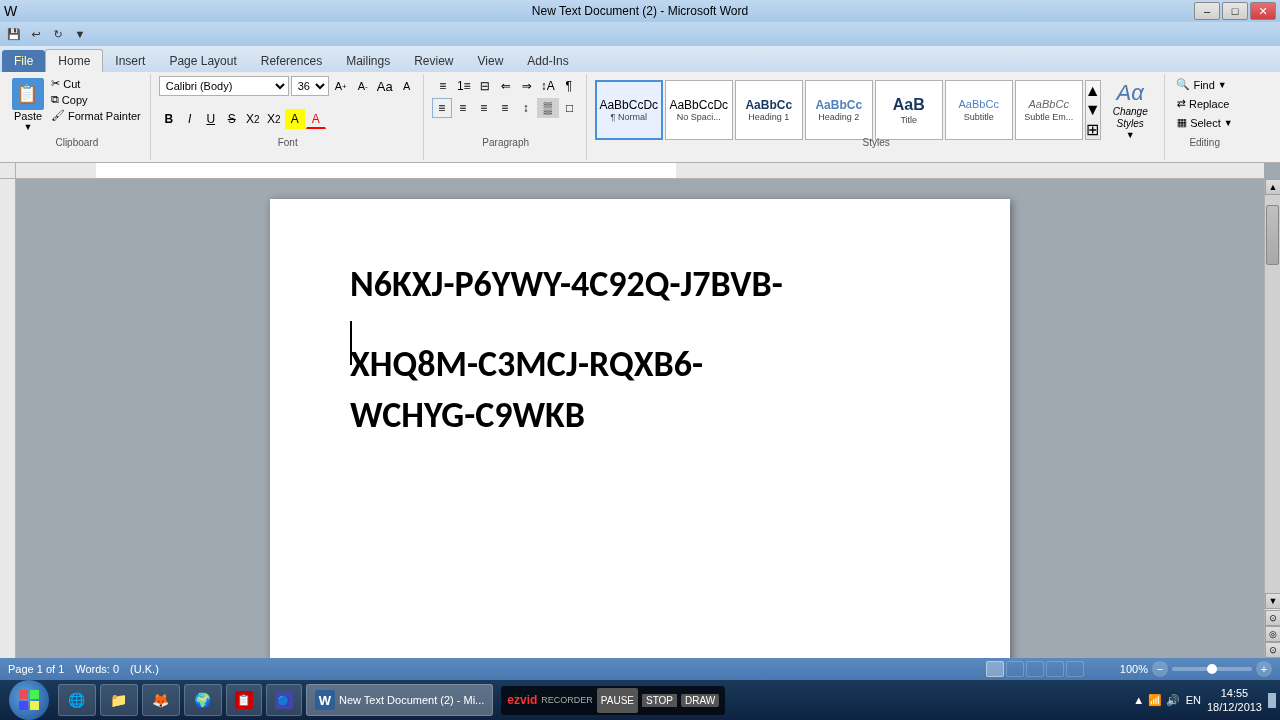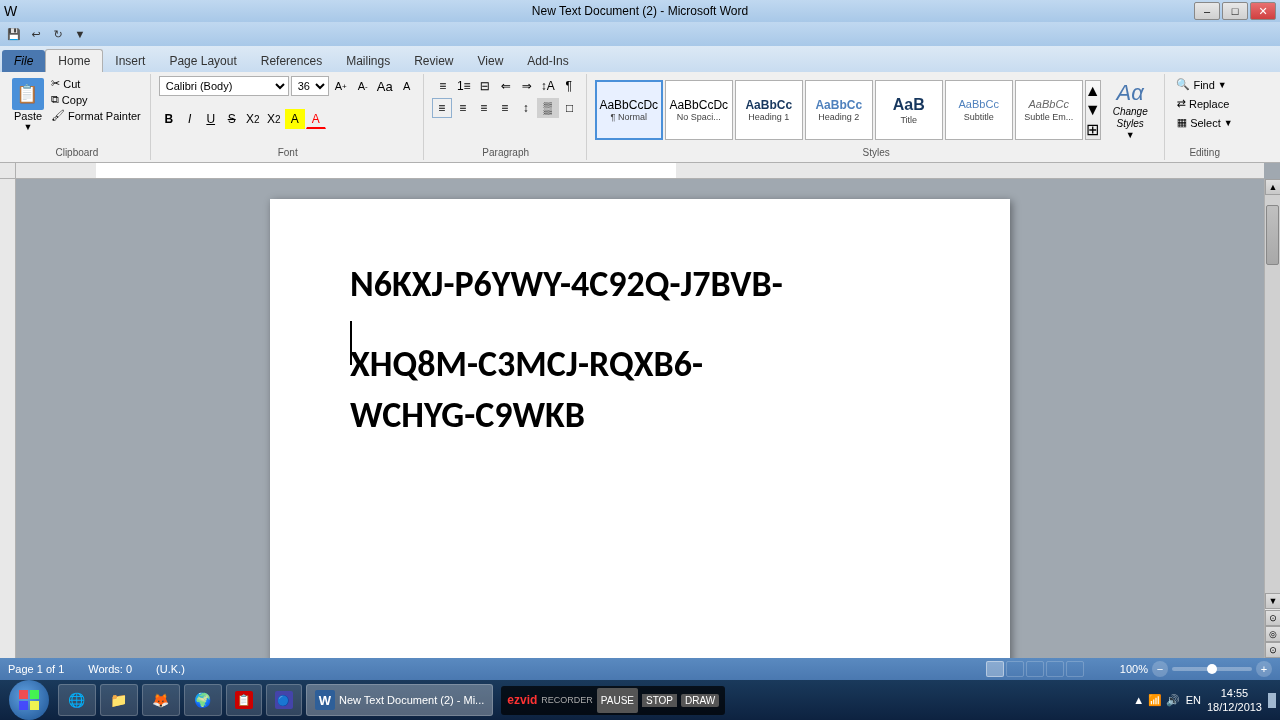--- a/index.html
+++ b/index.html
@@ -72,21 +72,21 @@
       border-right: 1px solid #d0d0d0;
       padding: 2px 6px;
       position: relative;
       min-width: fit-content;
     }
     .ribbon-group:last-child { border-right: none; }
     .ribbon-group-label {
       font-size: 10px;
       color: #555;
       position: absolute;
-      bottom: 2px;
+      bottom: 12px;
       left: 0; right: 0;
       text-align: center;
     }
     .ribbon-group-content {
       display: flex;
       align-items: center;
       gap: 2px;
       flex: 1;
       padding-bottom: 14px;
     }
@@ -305,21 +305,21 @@
       border-radius: 2px;
     }
 
     
     .status-bar {
       background: linear-gradient(to bottom, #5a8ac0, #4a78b0);
       height: 22px;
       display: flex;
       align-items: center;
       padding: 0 8px;
-      gap: 24px;
+      gap: 11px;
       color: white;
       font-size: 11px;
     }
     .status-right {
       margin-left: auto;
       display: flex;
       align-items: center;
       gap: 8px;
     }
     .zoom-bar {
@@ -417,21 +417,21 @@
 </div>
 
 <div class="quick-access">
   <div class="qa-btn">💾</div>
   <div class="qa-btn">↩</div>
   <div class="qa-btn">↻</div>
   <div class="qa-btn">▼</div>
 </div>
 
 <div class="ribbon-tabs">
-  <div class="ribbon-tab" style="background:#4a78b0; color:#000000; border-radius:3px 3px 0 0;font-style:italic;">File</div>
+  <div class="ribbon-tab" style="background:#4a78b0; color:#fef9c3; border-radius:3px 3px 0 0;">File</div>
   <div class="ribbon-tab active">Home</div>
   <div class="ribbon-tab">Insert</div>
   <div class="ribbon-tab">Page Layout</div>
   <div class="ribbon-tab">References</div>
   <div class="ribbon-tab">Mailings</div>
   <div class="ribbon-tab">Review</div>
   <div class="ribbon-tab">View</div>
   <div class="ribbon-tab">Add-Ins</div>
 </div>
 

